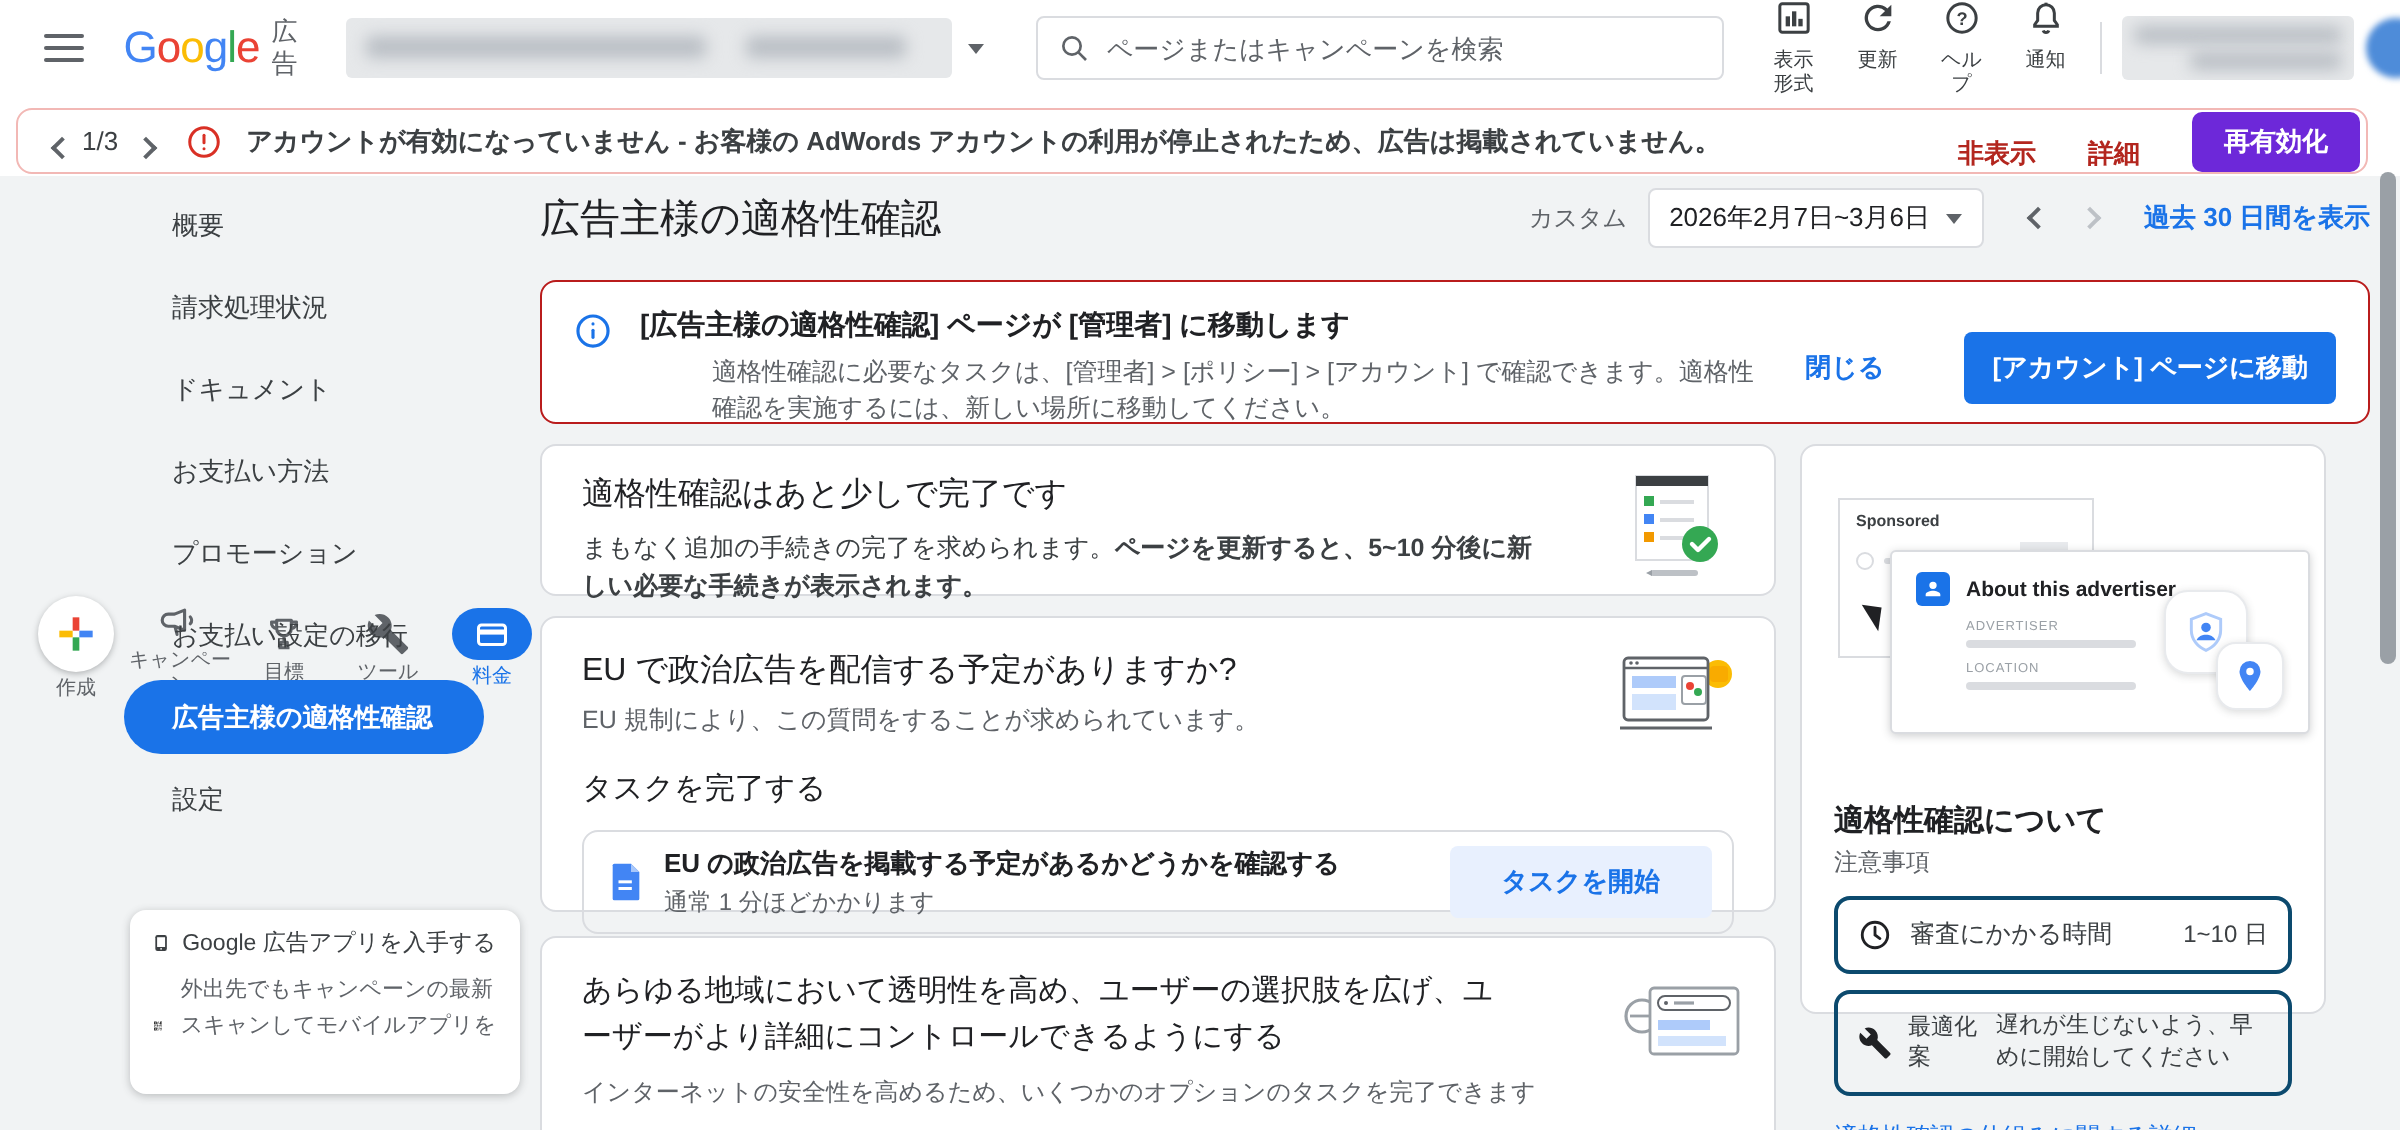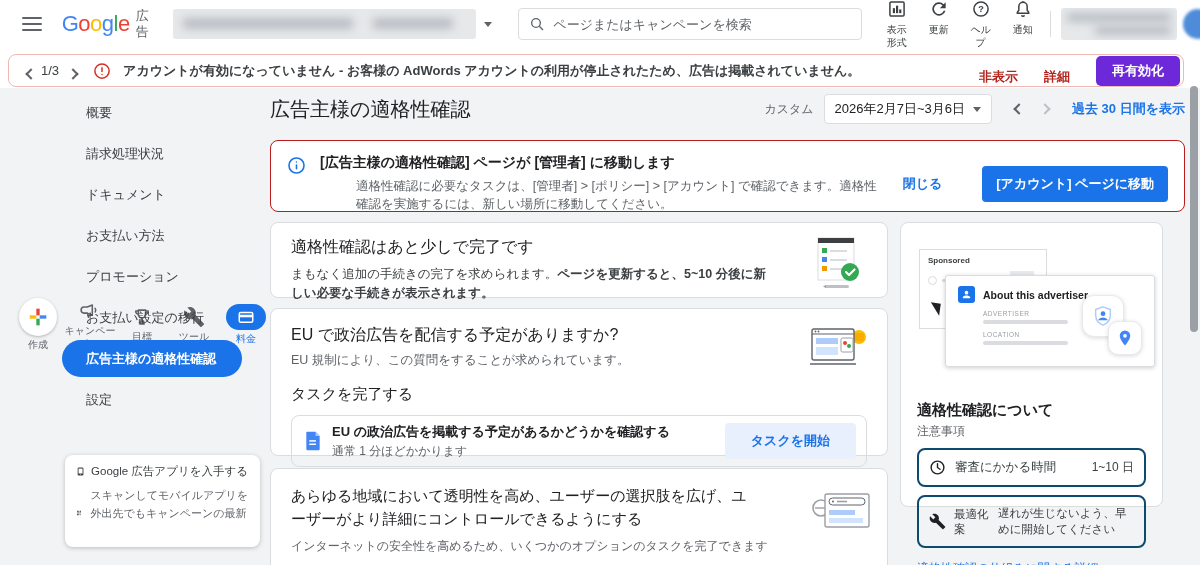--- a/index.html
+++ b/index.html
@@ -329,22 +329,22 @@
             <rect x="40" y="4" width="8" height="8"></rect>
             <rect x="4" y="40" width="8" height="8"></rect>
           </g>
         <g fill="#000">
             <rect x="6" y="6" width="4" height="4"></rect>
             <rect x="42" y="6" width="4" height="4"></rect>
             <rect x="6" y="42" width="4" height="4"></rect>
           </g>
       </svg>
       <div class="qr-text">
+        <div>外出先でもキャンペーンの最新</div>
         <div>スキャンしてモバイルアプリを</div>
-        <div>外出先でもキャンペーンの最新</div>
       </div>
     </div>
   </div>
 
   <div class="main">
 
     <div class="pagehead">
       <span class="pagetitle">広告主様の適格性確認</span>
       <div class="head-right">
         <span class="date-mode">カスタム</span>

